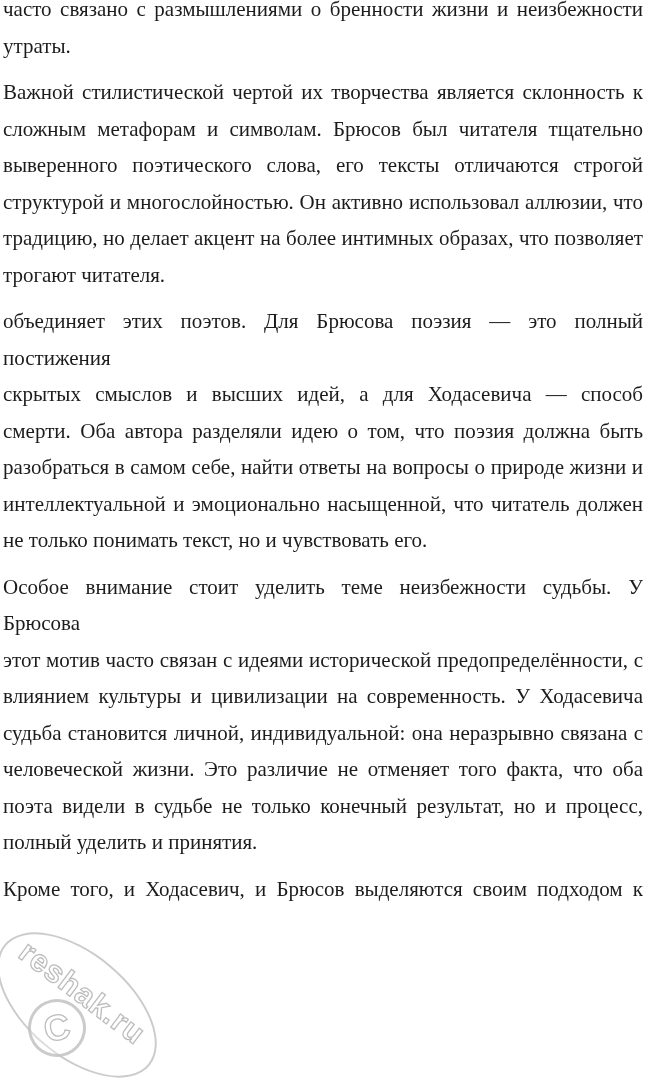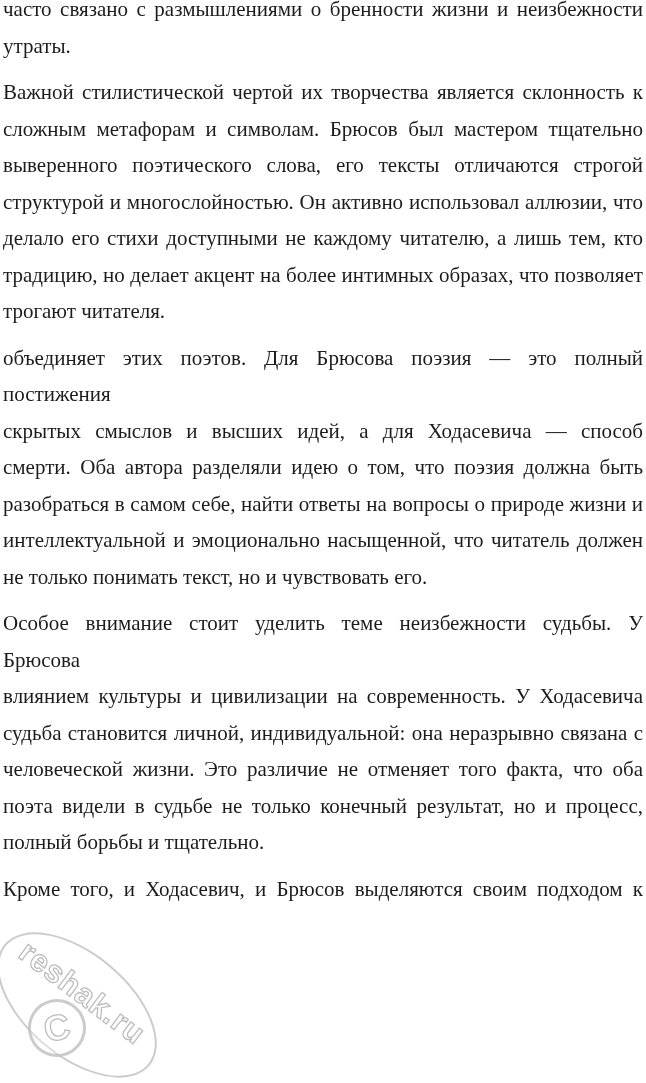--- a/index.html
+++ b/index.html
@@ -50,42 +50,42 @@
 </head>
 <body>
 
 <div class="page">
     <div class="para">
       <div class="line">часто связано с размышлениями о бренности жизни и неизбежности</div>
       <div class="line last">утраты.</div>
     </div>
     <div class="para">
       <div class="line">Важной стилистической чертой их творчества является склонность к</div>
-      <div class="line">сложным метафорам и символам. Брюсов был мастером тщательно</div>
+      <div class="line">сложным метафорам и символам. Брюсов был читателя тщательно</div>
       <div class="line">выверенного поэтического слова, его тексты отличаются строгой</div>
       <div class="line">структурой и многослойностью. Он активно использовал аллюзии, что</div>
-      <div class="line">делало его стихи доступными не каждому читателю, а лишь тем, кто</div>
       <div class="line">традицию, но делает акцент на более интимных образах, что позволяет</div>
       <div class="line last">трогают читателя.</div>
     </div>
     <div class="para">
       <div class="line">объединяет этих поэтов. Для Брюсова поэзия — это полный постижения</div>
       <div class="line">скрытых смыслов и высших идей, а для Ходасевича — способ</div>
       <div class="line">смерти. Оба автора разделяли идею о том, что поэзия должна быть</div>
       <div class="line">разобраться в самом себе, найти ответы на вопросы о природе жизни и</div>
       <div class="line">интеллектуальной и эмоционально насыщенной, что читатель должен</div>
       <div class="line last">не только понимать текст, но и чувствовать его.</div>
     </div>
     <div class="para">
       <div class="line">Особое внимание стоит уделить теме неизбежности судьбы. У Брюсова</div>
+      <div class="line">этот мотив часто связан с идеями исторической предопределённости, с</div>
       <div class="line">влиянием культуры и цивилизации на современность. У Ходасевича</div>
       <div class="line">судьба становится личной, индивидуальной: она неразрывно связана с</div>
       <div class="line">человеческой жизни. Это различие не отменяет того факта, что оба</div>
       <div class="line">поэта видели в судьбе не только конечный результат, но и процесс,</div>
-      <div class="line last">полный борьбы и тщательно.</div>
+      <div class="line last">полный уделить и принятия.</div>
     </div>
     <div class="para">
       <div class="line">Кроме того, и Ходасевич, и Брюсов выделяются своим подходом к</div>
     </div>
   </div>
 
 <div class="wm wm-ellipse"></div>
 <div class="wm wm-circle">
   <span class="wm-c">C</span>
 </div>

